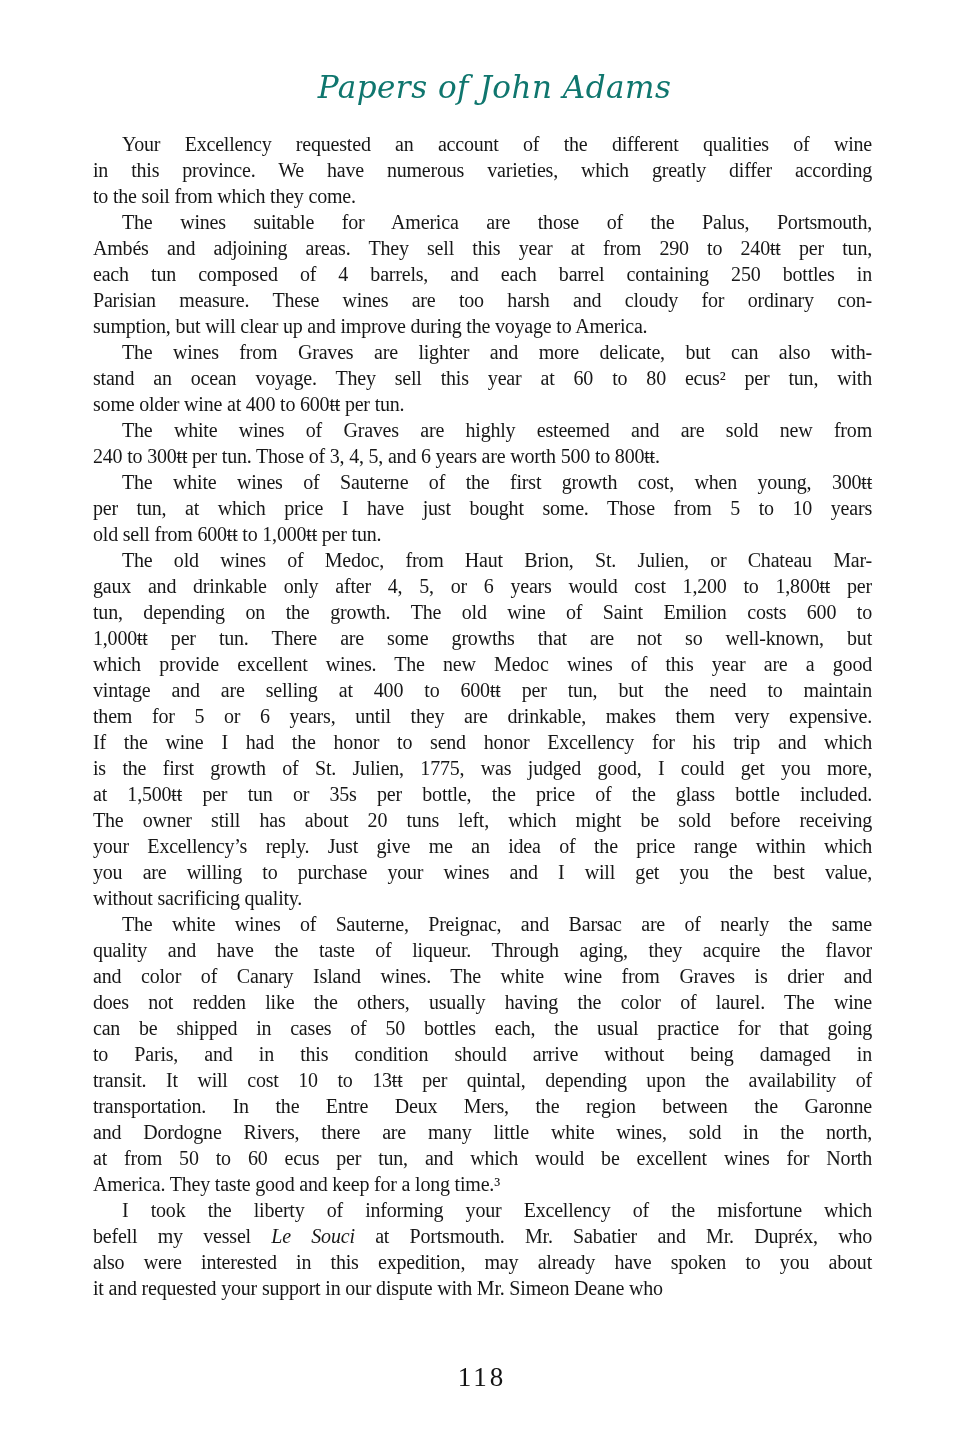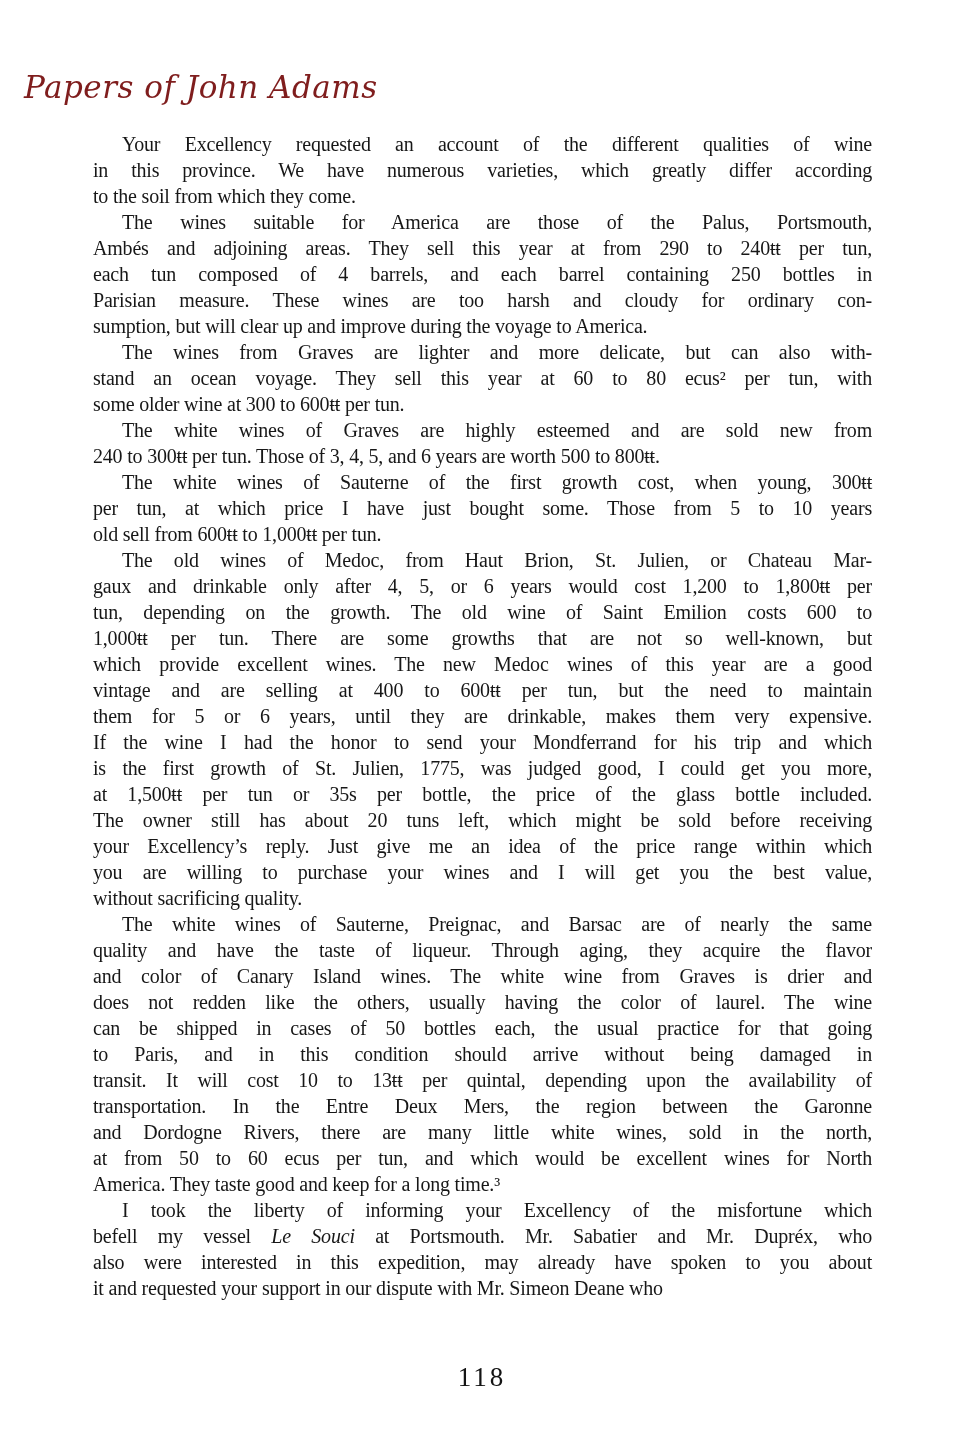--- a/index.html
+++ b/index.html
@@ -11,27 +11,27 @@
   }
   .page {
     position: relative;
     width: 965px; height: 1440px;
     background: #ffffff;
     overflow: hidden;
   }
   .running-head {
     position: absolute;
     top: 68px; left: 0; right: 0;
-    text-align: left;
+    text-align: center;
     font-family: "DejaVu Serif", "Liberation Serif", serif;
     font-style: italic;
     font-size: 31px;
     line-height: 38px;
     letter-spacing: 0.5px;
-    color: #7f1d1d;
+    color: #0f766e;
     padding-left: 24px;
   }
   .letter-body {
     position: absolute;
     top: 131px; left: 93px;
     width: 779px;
     font-size: 20px;
     line-height: 26px;
     letter-spacing: -0.2px;
     color: #171717;
@@ -69,40 +69,40 @@
       <div class="paragraph">
         <div class="line first"><span>The wines suitable for America are those of the Palus, Portsmouth,</span></div>
         <div class="line"><span>Ambés and adjoining areas. They sell this year at from 290 to 240ŧŧ per tun,</span></div>
         <div class="line"><span>each tun composed of 4 barrels, and each barrel containing 250 bottles in</span></div>
         <div class="line"><span>Parisian measure. These wines are too harsh and cloudy for ordinary con-</span></div>
         <div class="line para-end"><span>sumption, but will clear up and improve during the voyage to America.</span></div>
       </div>
       <div class="paragraph">
         <div class="line first"><span>The wines from Graves are lighter and more delicate, but can also with-</span></div>
         <div class="line"><span>stand an ocean voyage. They sell this year at 60 to 80 ecus² per tun, with</span></div>
-        <div class="line para-end"><span>some older wine at 300 to 600ŧŧ per tun.</span></div>
+        <div class="line para-end"><span>some older wine at 400 to 600ŧŧ per tun.</span></div>
       </div>
       <div class="paragraph">
         <div class="line first"><span>The white wines of Graves are highly esteemed and are sold new from</span></div>
         <div class="line para-end"><span>240 to 300ŧŧ per tun. Those of 3, 4, 5, and 6 years are worth 500 to 800ŧŧ.</span></div>
       </div>
       <div class="paragraph">
         <div class="line first"><span>The white wines of Sauterne of the first growth cost, when young, 300ŧŧ</span></div>
         <div class="line"><span>per tun, at which price I have just bought some. Those from 5 to 10 years</span></div>
         <div class="line para-end"><span>old sell from 600ŧŧ to 1,000ŧŧ per tun.</span></div>
       </div>
       <div class="paragraph">
         <div class="line first"><span>The old wines of Medoc, from Haut Brion, St. Julien, or Chateau Mar-</span></div>
         <div class="line"><span>gaux and drinkable only after 4, 5, or 6 years would cost 1,200 to 1,800ŧŧ per</span></div>
         <div class="line"><span>tun, depending on the growth. The old wine of Saint Emilion costs 600 to</span></div>
         <div class="line"><span>1,000ŧŧ per tun. There are some growths that are not so well-known, but</span></div>
         <div class="line"><span>which provide excellent wines. The new Medoc wines of this year are a good</span></div>
         <div class="line"><span>vintage and are selling at 400 to 600ŧŧ per tun, but the need to maintain</span></div>
         <div class="line"><span>them for 5 or 6 years, until they are drinkable, makes them very expensive.</span></div>
-        <div class="line"><span>If the wine I had the honor to send your Mondferrand for his trip and which</span></div>
+        <div class="line"><span>If the wine I had the honor to send honor Excellency for his trip and which</span></div>
         <div class="line"><span>is the first growth of St. Julien, 1775, was judged good, I could get you more,</span></div>
         <div class="line"><span>at 1,500ŧŧ per tun or 35s per bottle, the price of the glass bottle included.</span></div>
         <div class="line"><span>The owner still has about 20 tuns left, which might be sold before receiving</span></div>
         <div class="line"><span>your Excellency’s reply. Just give me an idea of the price range within which</span></div>
         <div class="line"><span>you are willing to purchase your wines and I will get you the best value,</span></div>
         <div class="line para-end"><span>without sacrificing quality.</span></div>
       </div>
       <div class="paragraph">
         <div class="line first"><span>The white wines of Sauterne, Preignac, and Barsac are of nearly the same</span></div>
         <div class="line"><span>quality and have the taste of liqueur. Through aging, they acquire the flavor</span></div>

